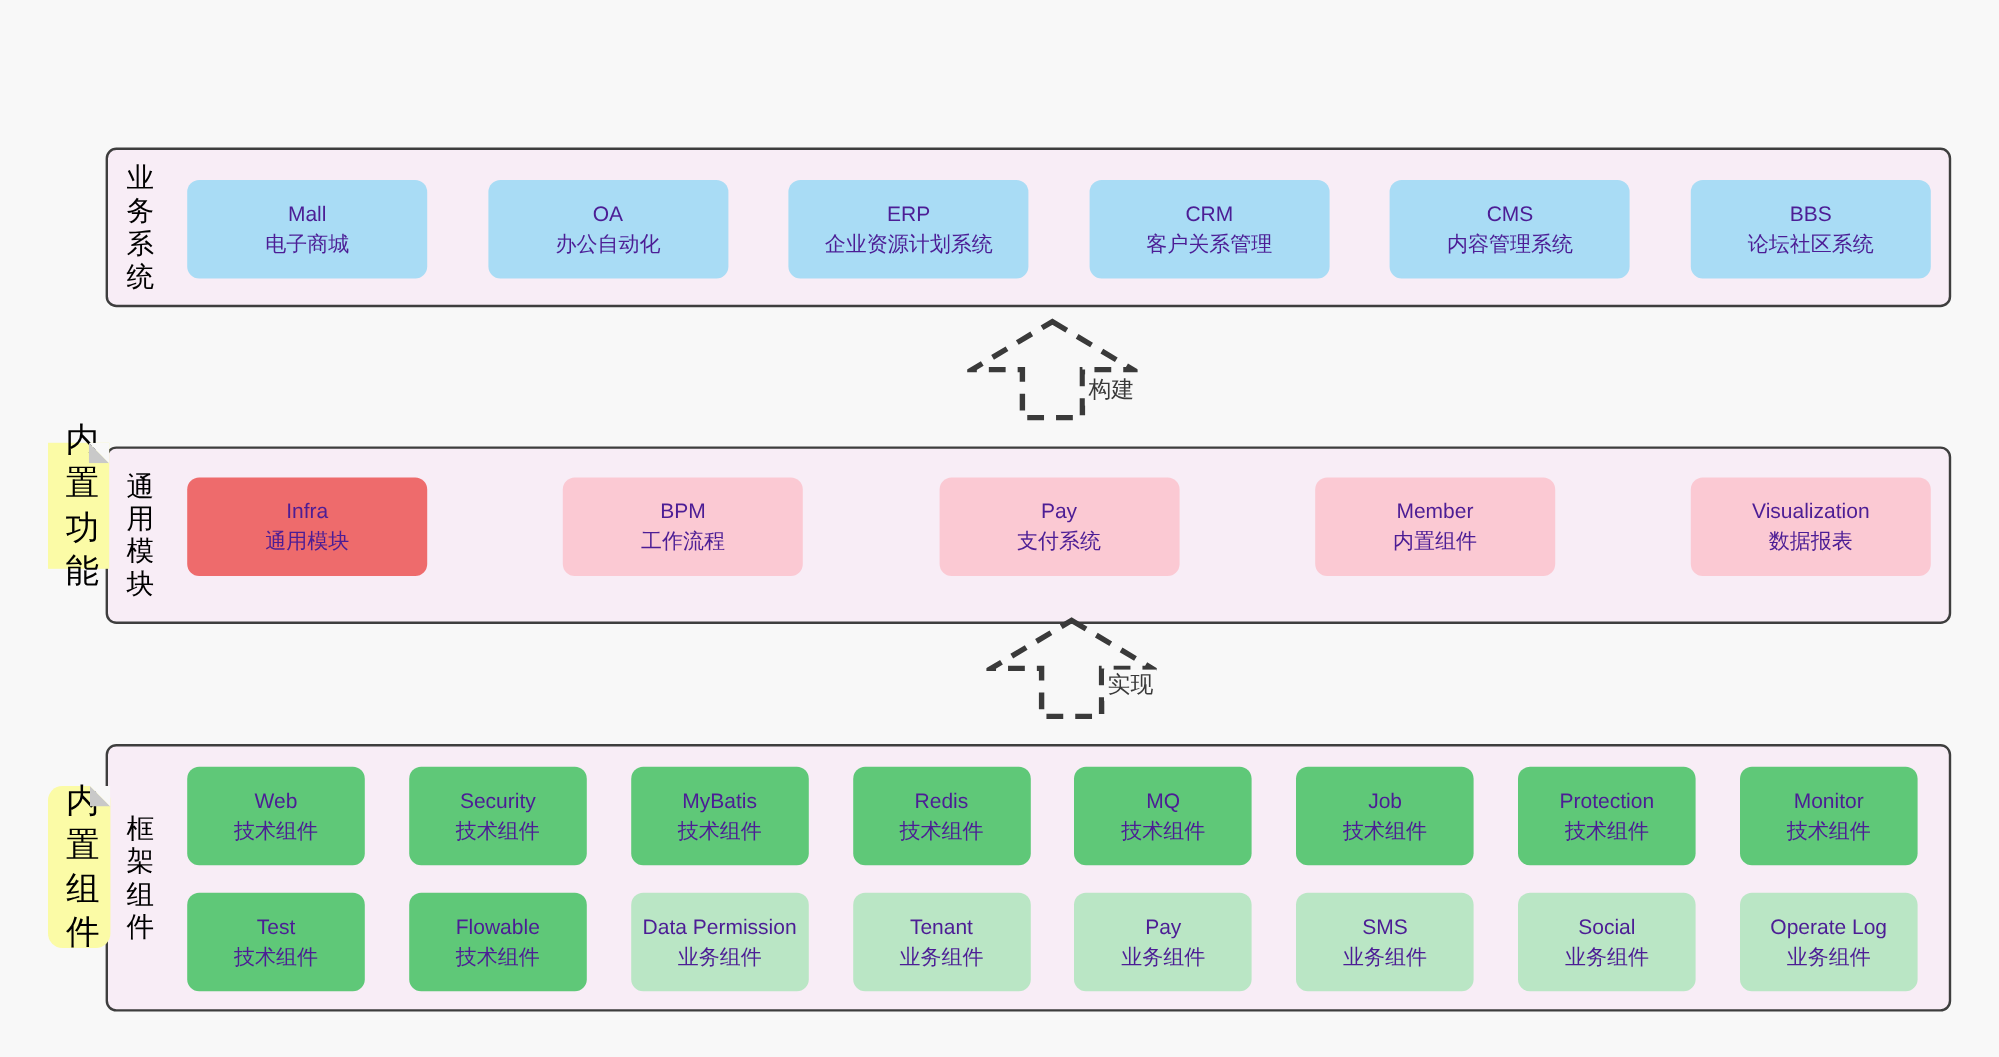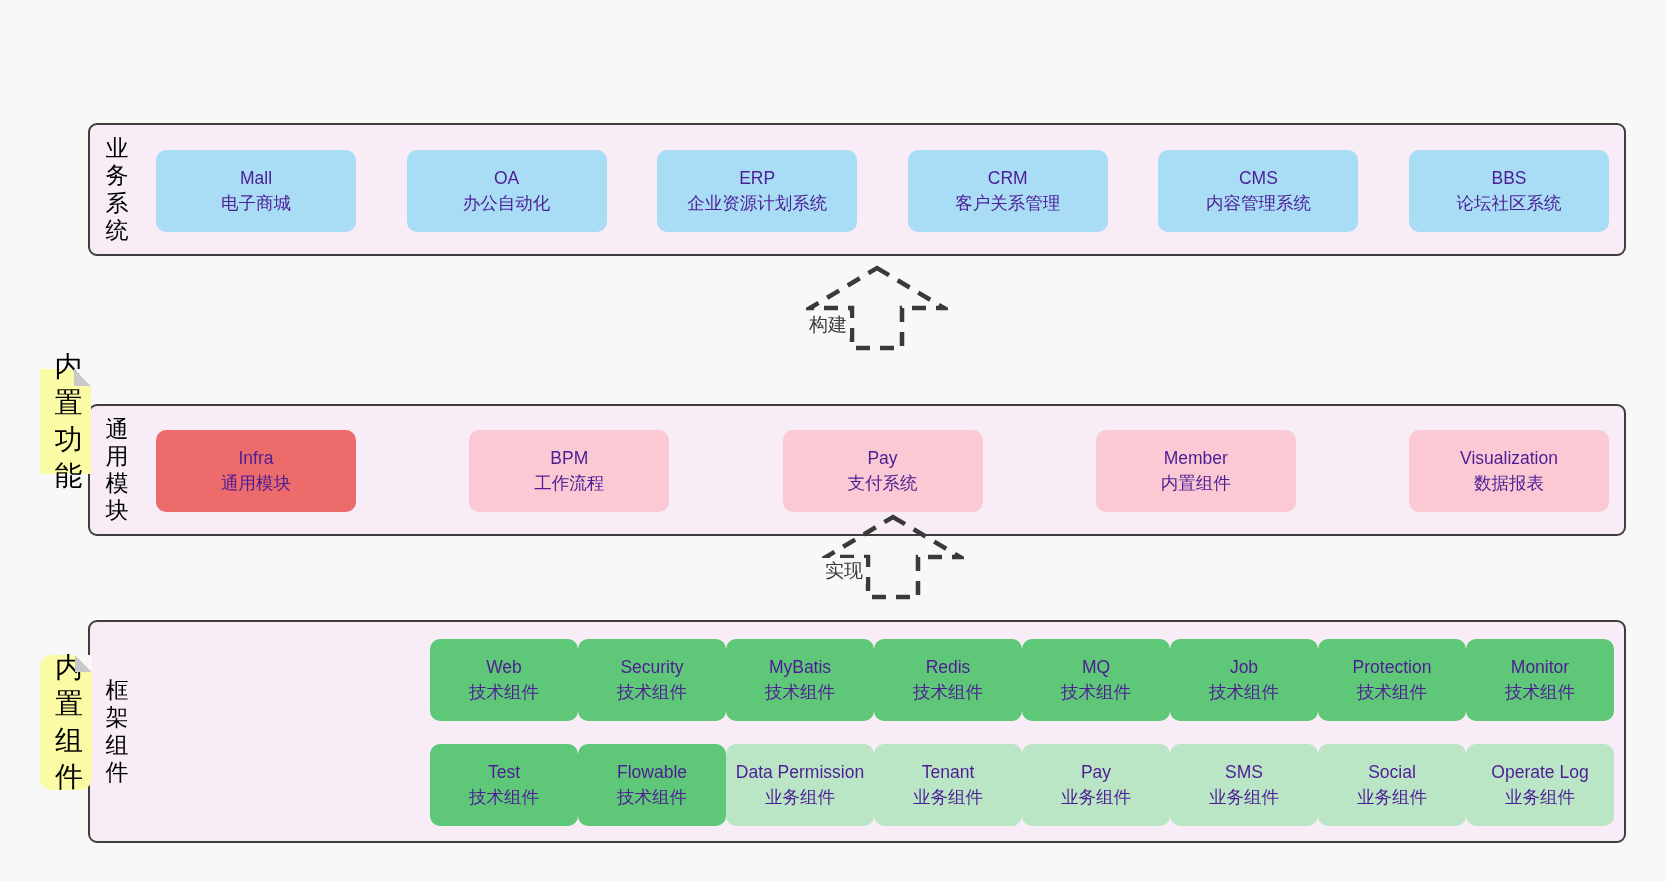--- a/index.html
+++ b/index.html
@@ -3,29 +3,29 @@
 <meta charset="utf-8">
 <style>
   html,body{margin:0;padding:0;background:#f8f8f8;}
   body{font-family:"Liberation Sans","DejaVu Sans",sans-serif;color:#333;}
   .stage{position:relative;width:1666px;height:881px;background:#f8f8f8;overflow:hidden;}
 
   .panel{position:absolute;left:88px;width:1538px;background:#f8edf6;
          border:2px solid #3e3e3e;border-radius:9px;box-sizing:border-box;
          display:flex;align-items:center;}
   .panel-business{top:123px;height:133px;}
-  .panel-modules{top:372px;height:132px;margin-top:32px;}
+  .panel-modules{top:372px;height:148px;}
   .panel-framework{top:620px;height:223px;}
 
   .vlabel{width:26px;margin-left:14px;font-size:23px;line-height:1.18;
           word-break:break-all;text-align:center;color:#000000;flex:0 0 auto;}
 
   .row{position:absolute;display:flex;justify-content:space-between;}
   .row-wide{left:66px;right:15px;}
-  .row-comp{left:66px;right:10px;justify-content:flex-end;}
+  .row-comp{left:66px;right:26px;}
   .panel-business .row{top:25px;height:82px;}
   .panel-modules .row{top:24px;height:82px;}
   .panel-framework .row1{top:17px;height:82px;}
   .panel-framework .row2{top:122px;height:82px;}
 
   .box{border-radius:10px;display:flex;flex-direction:column;justify-content:center;
        align-items:center;text-align:center;font-size:17.5px;line-height:1.42;
        color:#4c1d95;box-sizing:border-box;padding:2px 6px;}
   .bw{flex:0 0 200px;}
   .bn{flex:0 0 148px;}
@@ -38,21 +38,21 @@
   .note{position:absolute;left:40px;background:#fbfba6;display:flex;align-items:center;
         justify-content:center;box-sizing:border-box;}
   .note-modules{top:369px;width:51px;height:105px;}
   .note-framework{top:655px;width:52px;height:135px;border-radius:12px;}
   .note .vlabel{width:22px;margin:0;font-size:28px;line-height:1.3;}
   .fold{position:absolute;top:0;right:0;display:block;}
 
   .arrow{position:absolute;width:142px;height:88px;}
   .arrow-build{left:806px;top:264px;}
   .arrow-impl{left:822px;top:513px;}
-  .arrow-label{position:absolute;width:142px;text-align:left;}
+  .arrow-label{position:absolute;width:142px;text-align:right;}
   .arrow-label-build{left:806px;top:312px;}
   .arrow-label-impl{left:822px;top:558px;}
   .arrow-label span{display:inline-block;background:#f8f8f8;padding:0 3px;
                     font-size:19px;color:#3a3a3a;}
 </style>
 </head>
 <body>
 
 <div class="stage">
 

